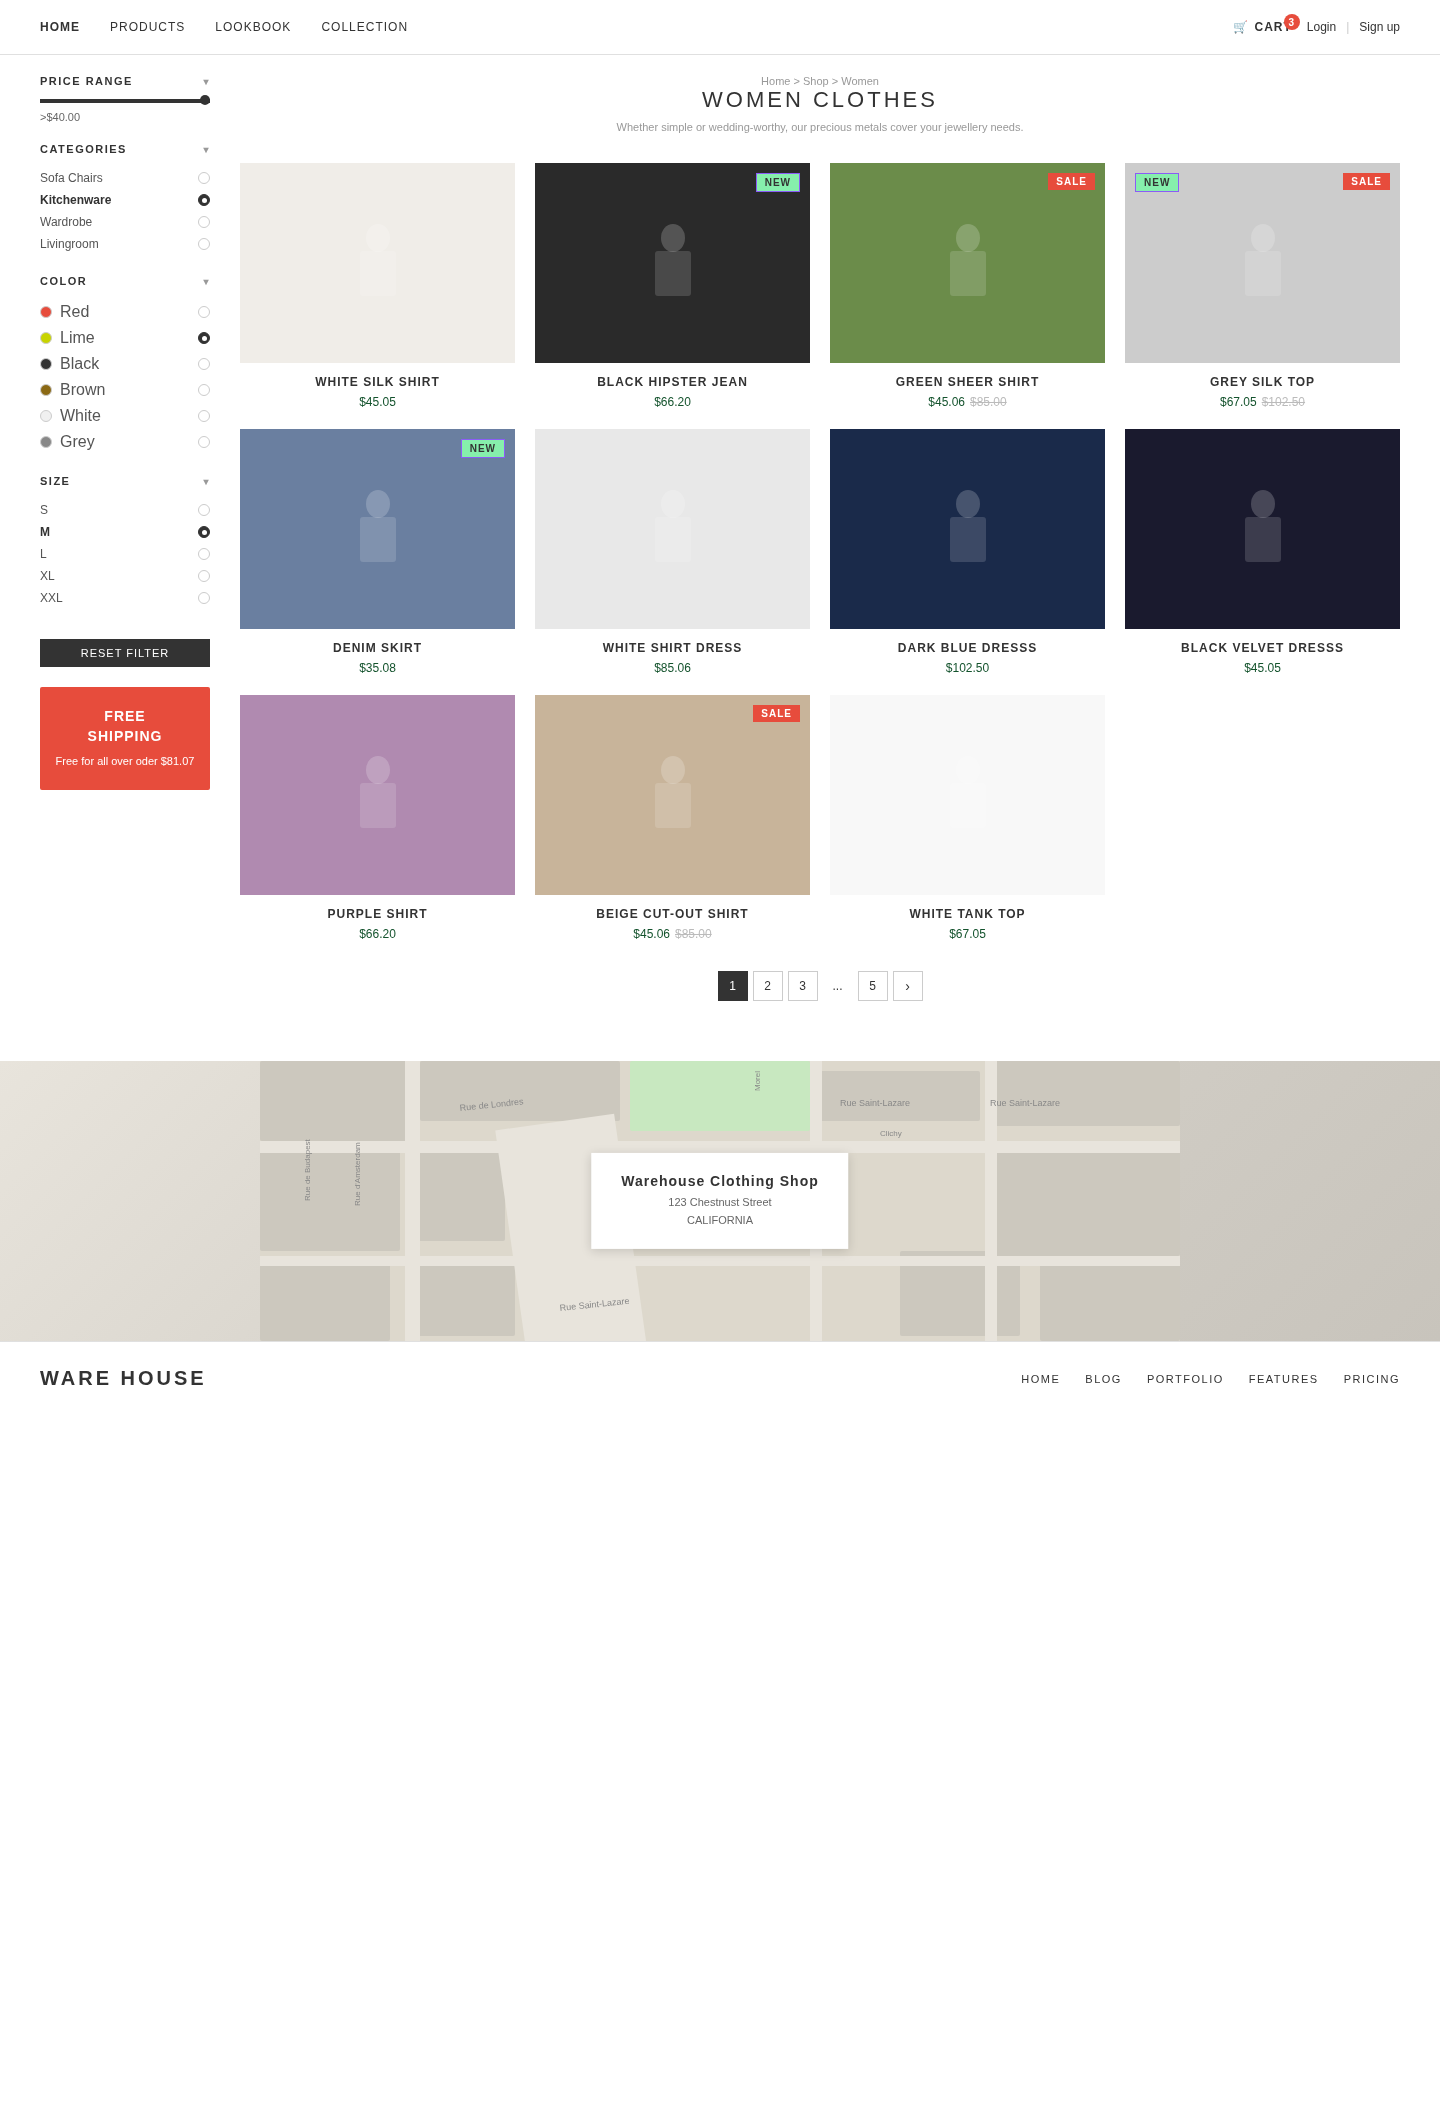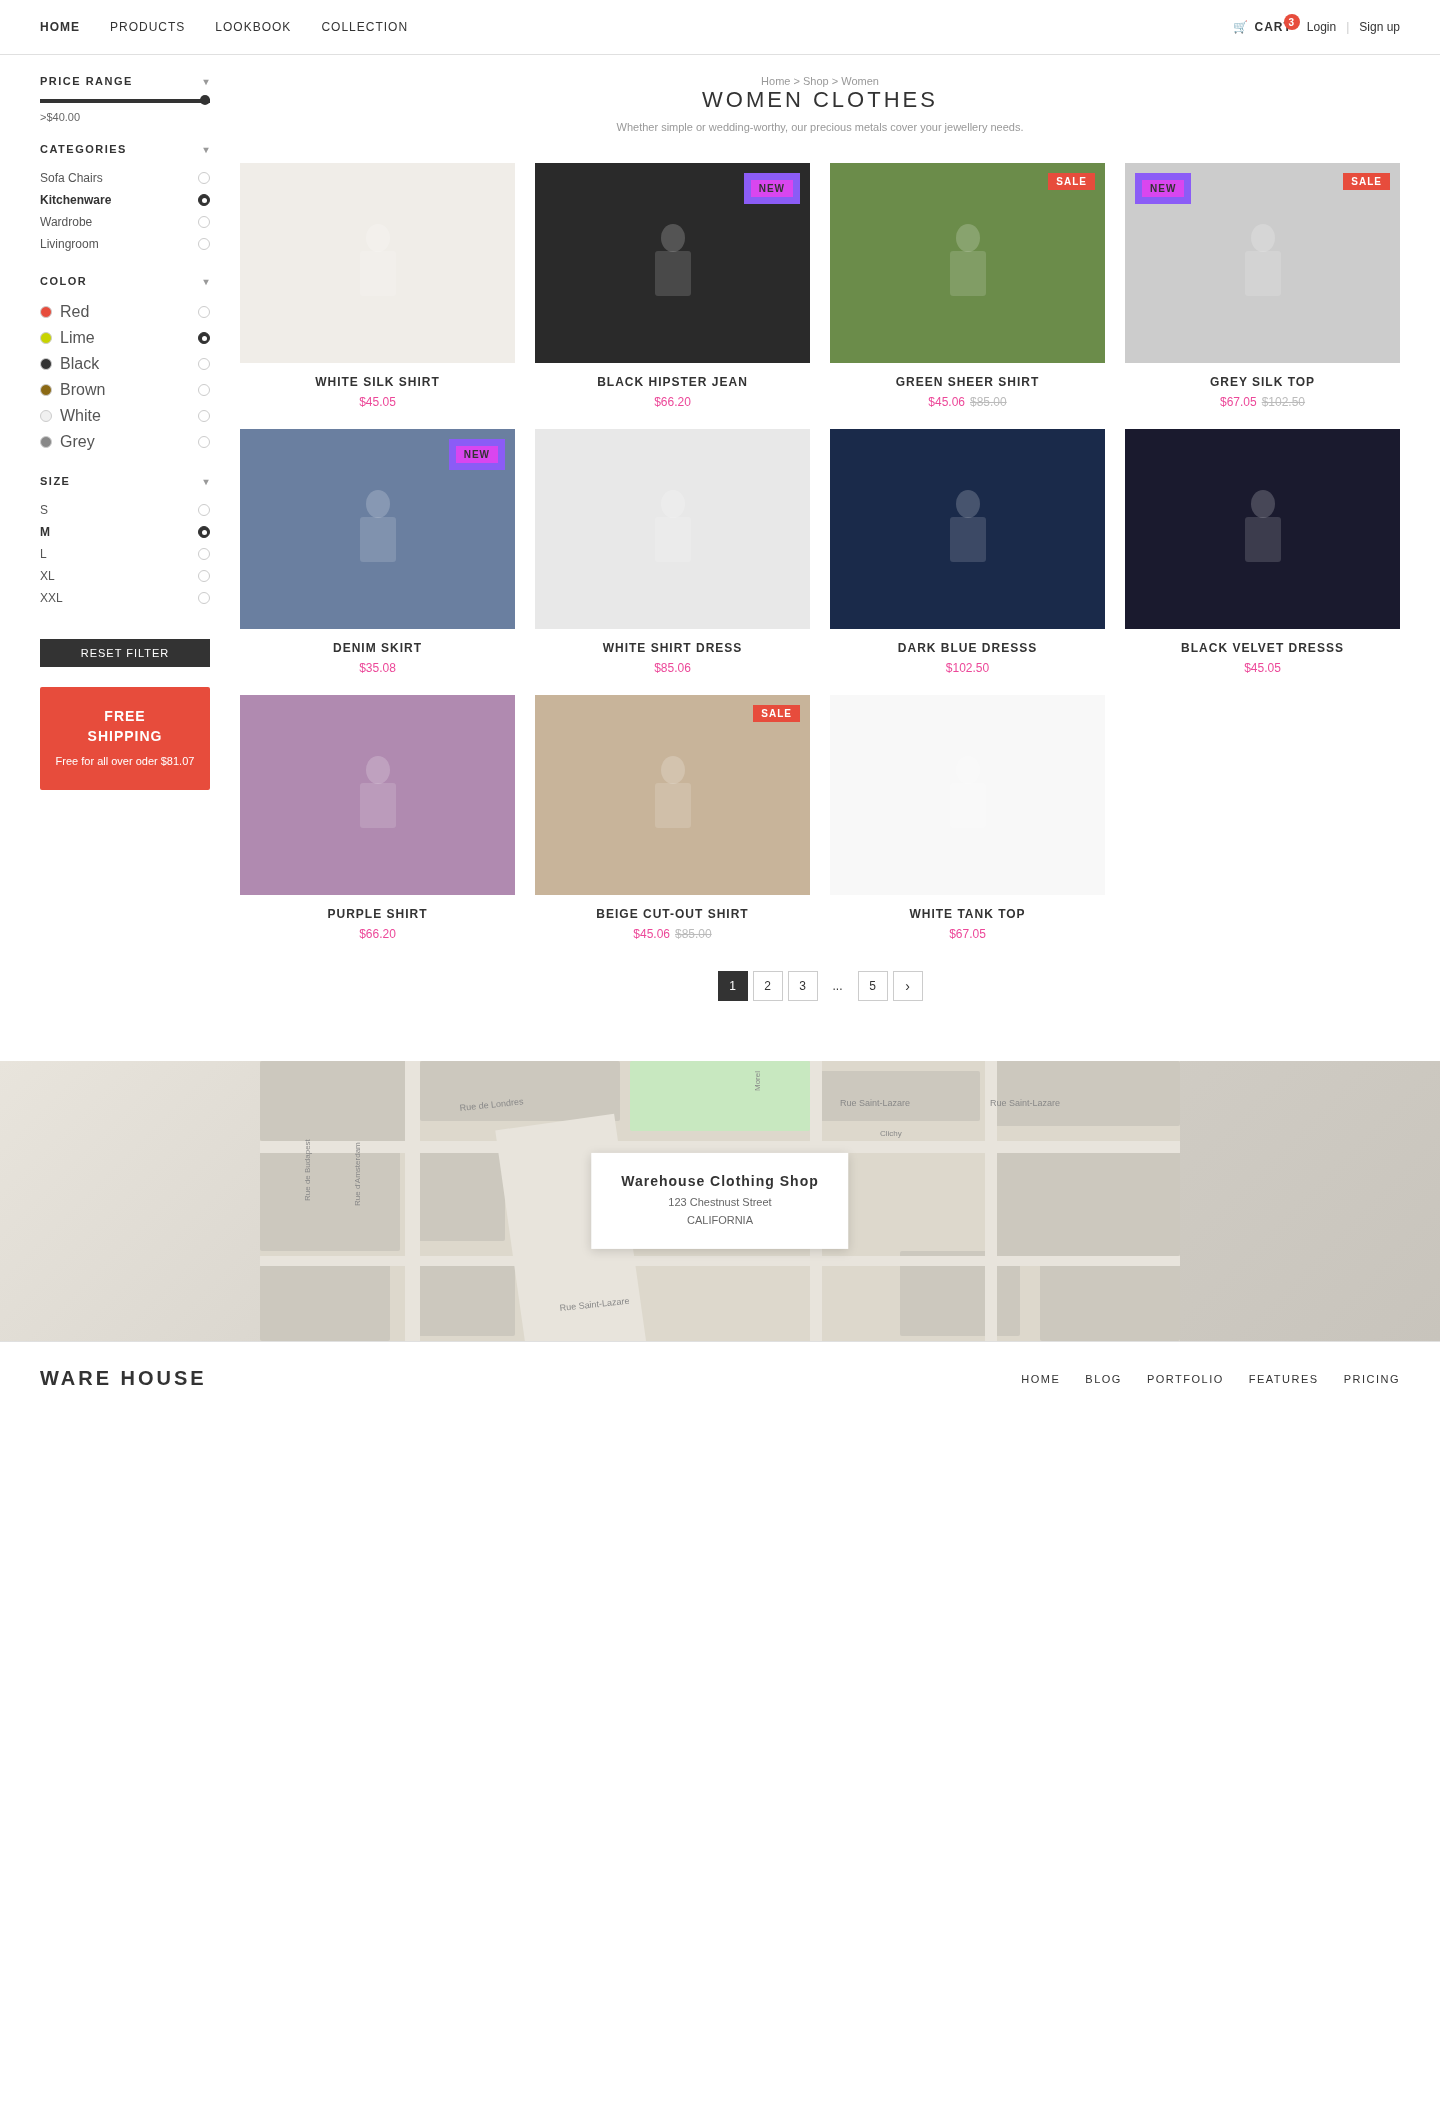--- a/index.html
+++ b/index.html
@@ -48,27 +48,27 @@
     .breadcrumb { font-size: 11px; color: #999; text-align: center; }
     .page-title { text-align: center; font-size: 22px; letter-spacing: 3px; text-transform: uppercase; font-weight: normal; margin-bottom: 8px; }
     .page-subtitle { text-align: center; font-size: 11px; color: #999; margin-bottom: 30px; }
 
     
     .product-grid { display: grid; grid-template-columns: repeat(4, 1fr); gap: 20px; margin-bottom: 30px; }
     .product-card { cursor: pointer; }
     .product-image-wrapper { position: relative; overflow: hidden; background: #f5f5f5; margin-bottom: 12px; }
     .product-placeholder { width: 100%; height: 200px; background: #e8e8e8; display: flex; align-items: center; justify-content: center; }
     .badge { position: absolute; top: 10px; right: 10px; padding: 3px 8px; font-size: 10px; font-weight: bold; letter-spacing: 1px; }
-    .badge.new { background: #d946ef; color: #333; border: 7px solid #8b5cf6; }
+    .badge.new { background: #86efac; color: #333; border: 1px solid #8b5cf6; }
     .badge.sale { background: #e74c3c; color: #fff; }
     .badge-left { left: 10px; right: auto; }
     .product-name { font-size: 12px; letter-spacing: 1px; text-transform: uppercase; font-weight: bold; text-align: center; margin-bottom: 6px; }
     .product-price { text-align: center; font-size: 12px; color: #555; }
     .product-price .original { text-decoration: line-through; color: #bbb; margin-left: 5px; }
-    .product-price .sale-price { color: #ec4899; }
+    .product-price .sale-price { color: #14532d; }
 
     
     .pagination { display: flex; justify-content: center; gap: 5px; margin-bottom: 40px; align-items: center; }
     .page-btn { width: 30px; height: 30px; border: 1px solid #ccc; background: #fff; display: flex; align-items: center; justify-content: center; font-size: 12px; cursor: pointer; }
     .page-btn.active { background: #333; color: #fff; border-color: #333; }
     .page-btn.dots { border: none; cursor: default; }
     .page-btn.next { font-size: 14px; }
 
     
     .map-section { width: 100%; height: 280px; background: #d4d0c8; position: relative; overflow: hidden; margin-bottom: 0; }

